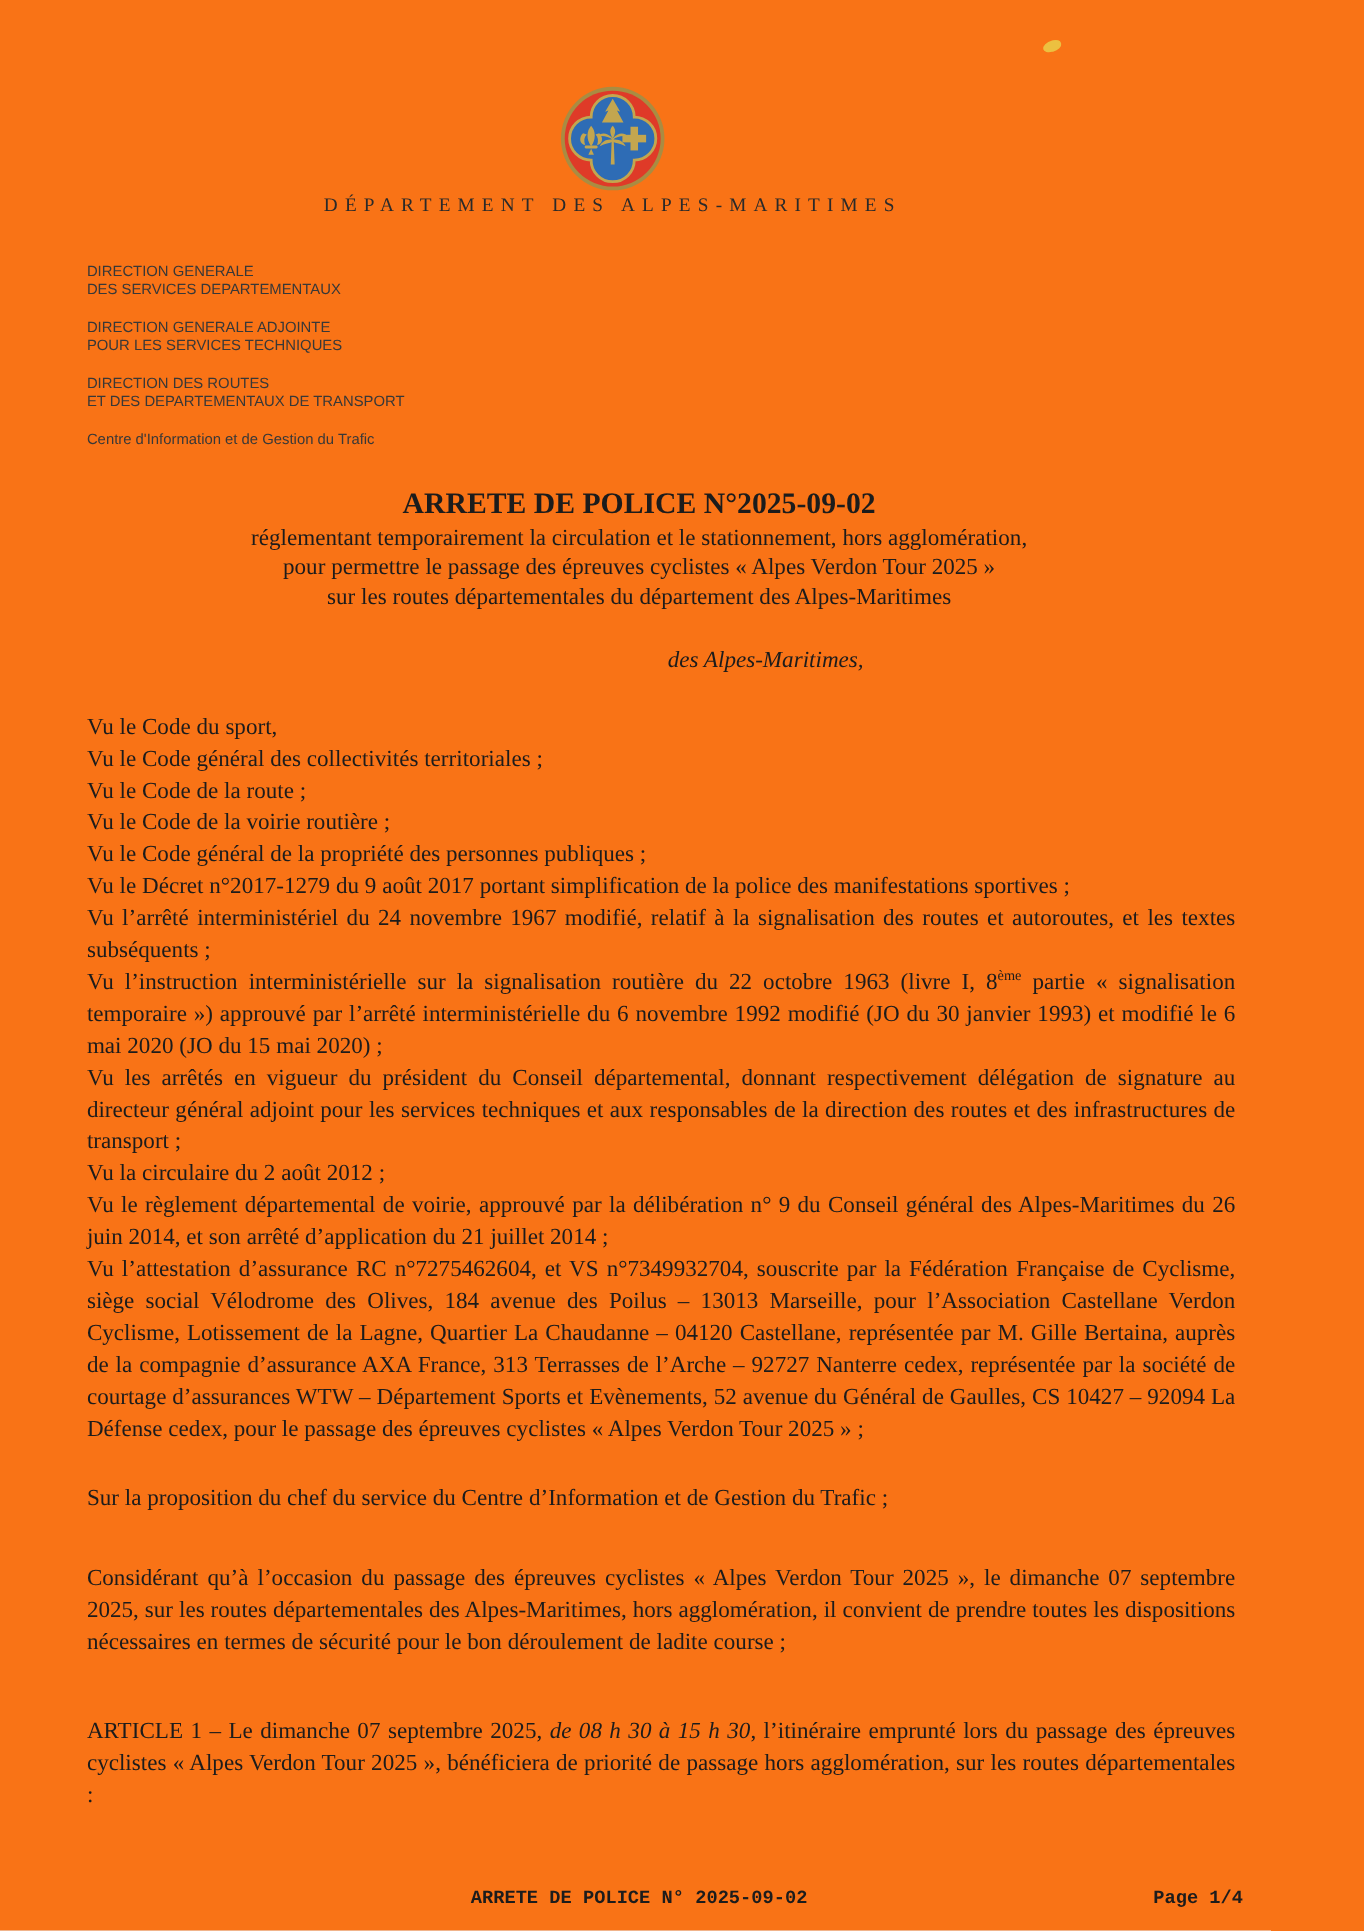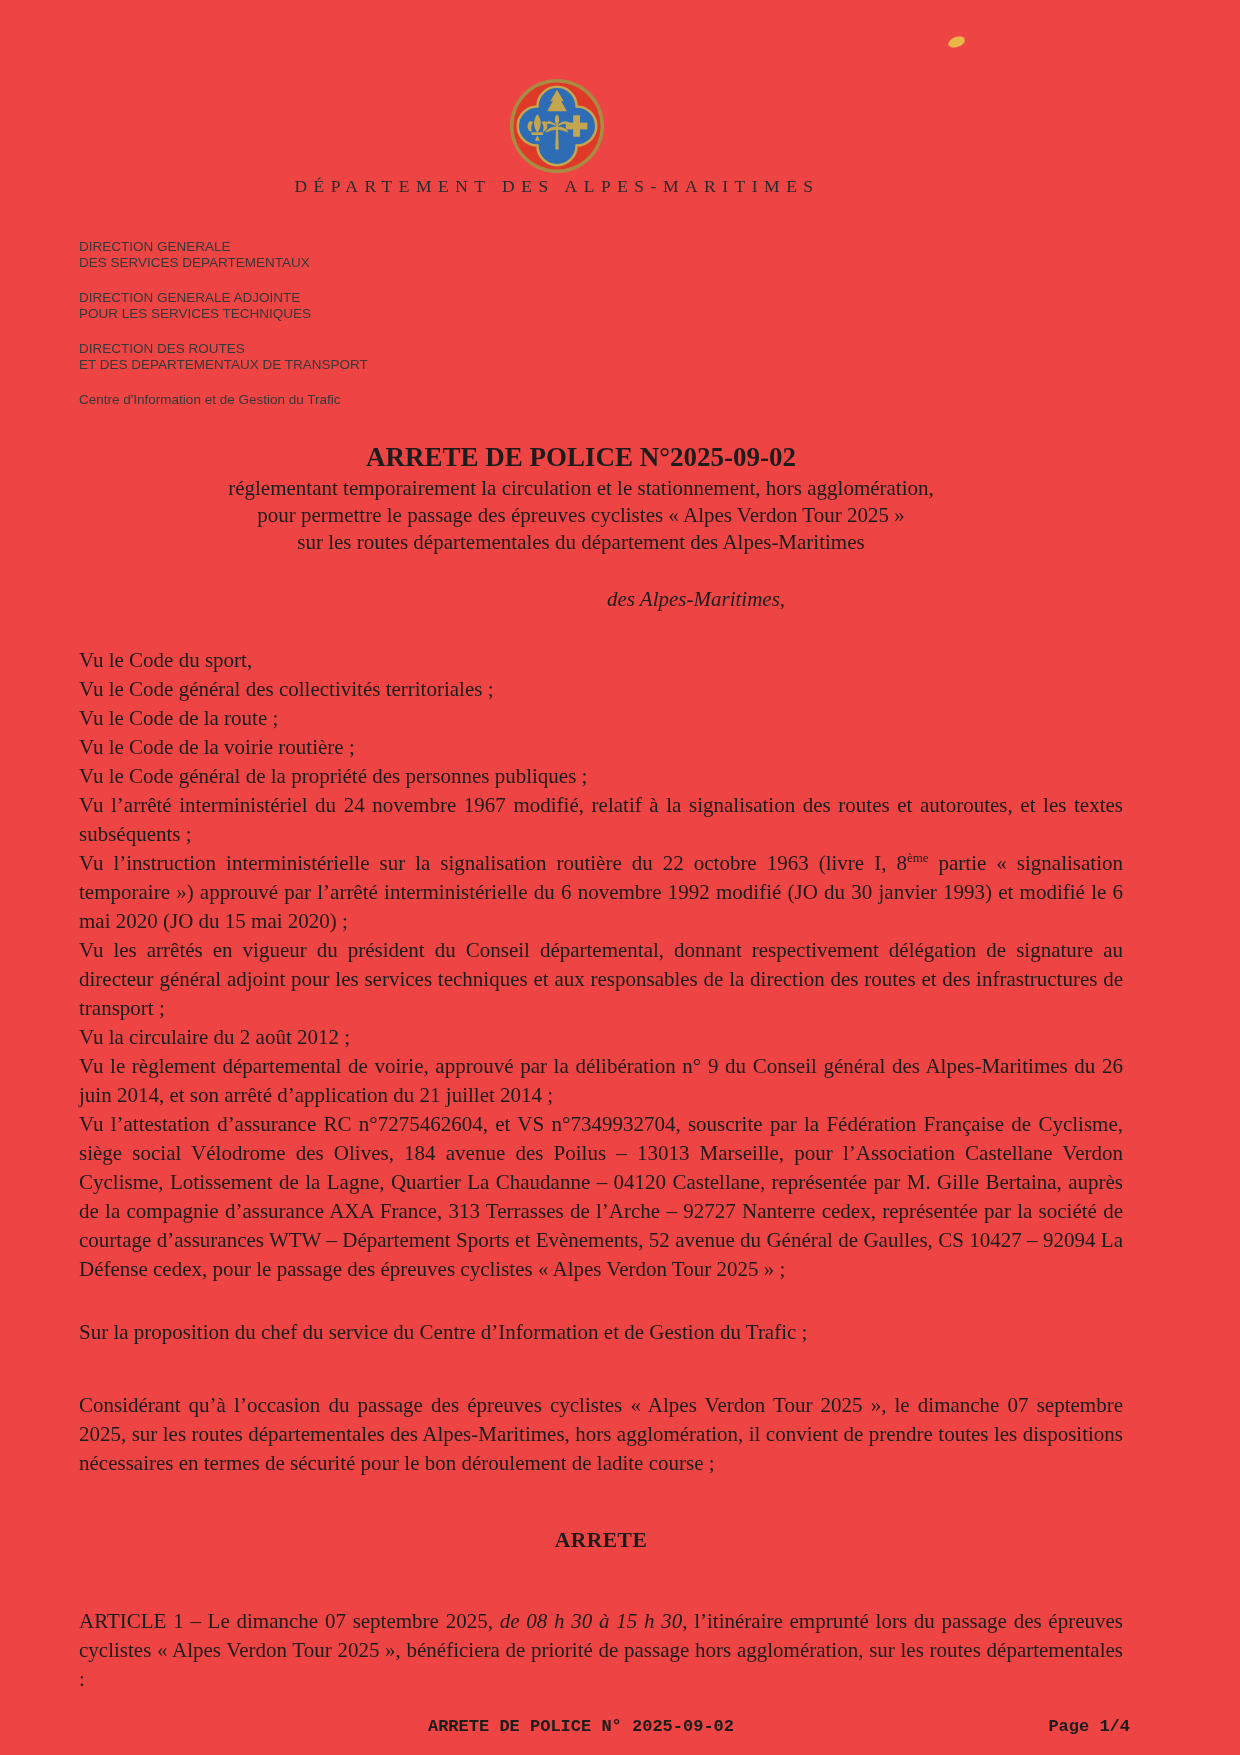--- a/index.html
+++ b/index.html
@@ -1,19 +1,19 @@
 <!DOCTYPE html>
 <html lang="fr" style="--logo-gold: #a98c42; --logo-gold-light: #c3a64f; --logo-red: #df3a28; --logo-blue: #2e6cb5; --artifact: #e9d34b;"><head>
 <meta charset="utf-8">
 <style>
   html,body{margin:0;padding:0;background:#e8e8e8;}
   .page{
     position:relative;
     width:1240px;height:1755px;
-    background:#ef4444;
+    background:#f97316;
     margin:0 auto;
     font-family:"Liberation Serif",serif;
     color:#1c1c1c;
     overflow:hidden;
   }
   
   .artifact{
     position:absolute;top:37px;left:948px;width:17px;height:10px;
     background:var(--artifact,#e9d34b);
     border-radius:60% 40% 55% 45%;
@@ -142,30 +142,30 @@
       <div>des Alpes-Maritimes,</div>
     </div>
 
   <div class="body-text">
     <div>
         <p class="vu"><span>Vu le Code du sport,</span></p>
         <p class="vu"><span>Vu le Code général des collectivités territoriales ;</span></p>
         <p class="vu"><span>Vu le Code de la route ;</span></p>
         <p class="vu"><span>Vu le Code de la voirie routière ;</span></p>
         <p class="vu"><span>Vu le Code général de la propriété des personnes publiques ;</span></p>
+        <p class="vu"><span>Vu le Décret n°2017-1279 du 9 août 2017 portant simplification de la police des manifestations sportives ;</span></p>
         <p class="vu"><span>Vu l’arrêté interministériel du 24 novembre 1967 modifié, relatif à la signalisation des routes et autoroutes, et les textes subséquents ;</span></p>
         <p class="vu"><span>Vu l’instruction interministérielle sur la signalisation routière du 22 octobre 1963 (livre I, 8</span><sup>ème</sup><span> partie « signalisation temporaire ») approuvé par l’arrêté interministérielle du 6 novembre 1992 modifié (JO du 30 janvier 1993) et modifié le 6 mai 2020 (JO du 15 mai 2020) ;</span></p>
         <p class="vu"><span>Vu les arrêtés en vigueur du président du Conseil départemental, donnant respectivement délégation de signature au directeur général adjoint pour les services techniques et aux responsables de la direction des routes et des infrastructures de transport ;</span></p>
         <p class="vu"><span>Vu la circulaire du 2 août 2012 ;</span></p>
         <p class="vu"><span>Vu le règlement départemental de voirie, approuvé par la délibération n° 9 du Conseil général des Alpes-Maritimes du 26 juin 2014, et son arrêté d’application du 21 juillet 2014 ;</span></p>
         <p class="vu"><span>Vu l’attestation d’assurance RC n°7275462604, et VS n°7349932704, souscrite par la Fédération Française de Cyclisme, siège social Vélodrome des Olives, 184 avenue des Poilus – 13013 Marseille, pour l’Association Castellane Verdon Cyclisme, Lotissement de la Lagne, Quartier La Chaudanne – 04120 Castellane, représentée par M. Gille Bertaina, auprès de la compagnie d’assurance AXA France, 313 Terrasses de l’Arche – 92727 Nanterre cedex, représentée par la société de courtage d’assurances WTW – Département Sports et Evènements, 52 avenue du Général de Gaulles, CS 10427 – 92094 La Défense cedex, pour le passage des épreuves cyclistes « Alpes Verdon Tour 2025 » ;</span></p>
       </div>
     <p class="proposition">Sur la proposition du chef du service du Centre d’Information et de Gestion du Trafic ;</p>
     <p class="considerant">Considérant qu’à l’occasion du passage des épreuves cyclistes « Alpes Verdon Tour 2025 », le dimanche 07 septembre 2025, sur les routes départementales des Alpes-Maritimes, hors agglomération, il convient de prendre toutes les dispositions nécessaires en termes de sécurité pour le bon déroulement de ladite course ;</p>
-    <div class="arrete-heading">ARRETE</div>
     <p class="article"><span>ARTICLE 1 – Le dimanche 07 septembre 2025, </span><i>de 08 h 30 à 15 h 30</i><span>, l’itinéraire emprunté lors du passage des épreuves cyclistes « Alpes Verdon Tour 2025 », bénéficiera de priorité de passage hors agglomération, sur les routes départementales :</span></p>
   </div>
 
   <div class="footer">
     <span class="footer-center">ARRETE DE POLICE N° 2025-09-02</span>
     <span class="footer-page">Page 1/4</span>
   </div>
 
 </div>
 

